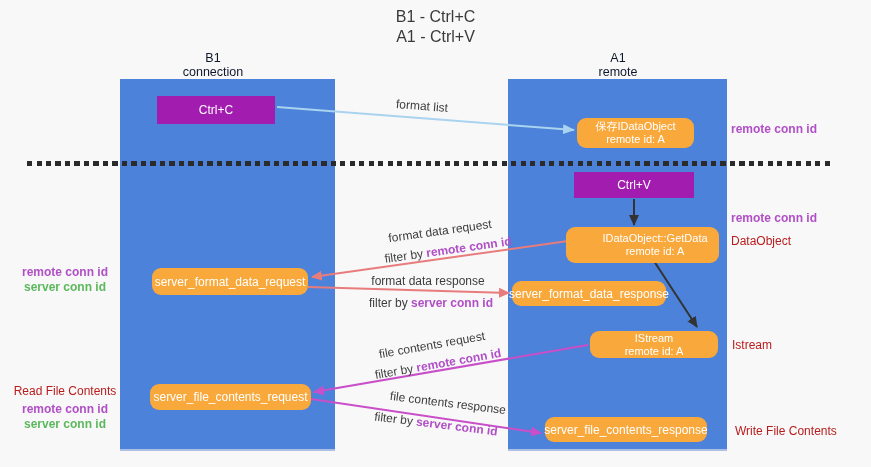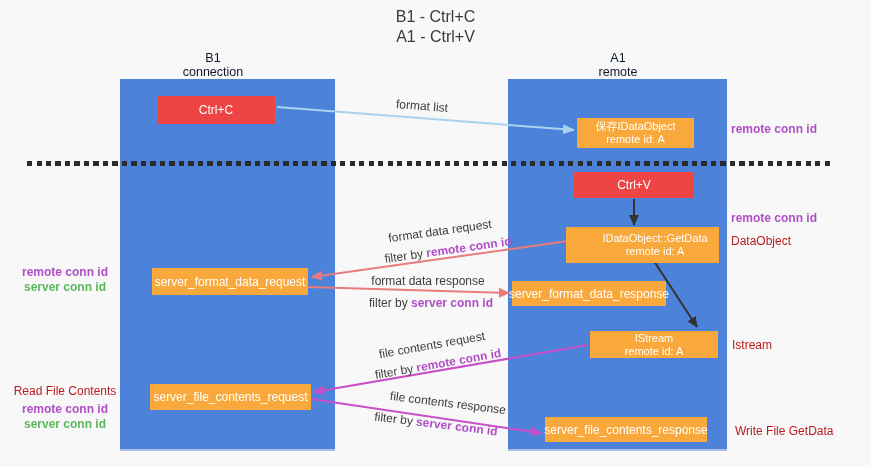--- a/index.html
+++ b/index.html
@@ -17,22 +17,22 @@
   .lifeline-header{
     width:160px;text-align:center;font-size:12.5px;line-height:14px;color:#0f172a;
   }
   .lifeline{
     background:#4c82da;border-bottom:2px solid #aebfe6;
   }
   .node{
     display:flex;flex-direction:column;align-items:center;justify-content:center;
     color:#ffffff;font-size:12px;text-align:center;line-height:14px;
   }
-  .node.green{background:#ef4444;}
-  .node.orange{background:#f9a83c;}
+  .node.green{background:#a21caf;}
+  .node.orange{background:#f9a83c;border-radius:9px;}
   .node.two-line{font-size:11px;line-height:13px;}
   .flow-label{
     position:absolute;white-space:nowrap;font-size:12px;color:#3d3d3d;
     transform:translate(-50%,-50%) rotate(var(--r,0deg));
   }
   .flow-label .key{color:#b14fc6;font-weight:bold;}
   .annotation{
     position:absolute;white-space:nowrap;font-size:12px;color:#b91c1c;
   }
   .annotation.purple{color:#b14fc6;font-weight:bold;}
@@ -160,21 +160,21 @@
     <span>file contents response</span>
   </div>
   <div class="flow-label" style="left:436px;top:424px;--r:7deg;">
     <span>filter by </span><span class="key">server conn id</span>
   </div>
 
   <div class="annotation purple" style="left:731px;top:122px;">remote conn id</div>
   <div class="annotation purple" style="left:731px;top:211px;">remote conn id</div>
   <div class="annotation" style="left:731px;top:234px;">DataObject</div>
   <div class="annotation" style="left:732px;top:338px;">Istream</div>
-  <div class="annotation" style="left:735px;top:424px;">Write File GetData</div>
+  <div class="annotation" style="left:735px;top:424px;">Write File Contents</div>
 
   <div class="annotation purple left-note" style="left:13px;top:265px;">remote conn id</div>
   <div class="annotation green left-note" style="left:13px;top:280px;">server conn id</div>
   <div class="annotation left-note" style="left:10px;top:384px;width:110px;">Read File Contents</div>
   <div class="annotation purple left-note" style="left:13px;top:402px;">remote conn id</div>
   <div class="annotation green left-note" style="left:13px;top:417px;">server conn id</div>
 
 </div>
 
 </body></html>

